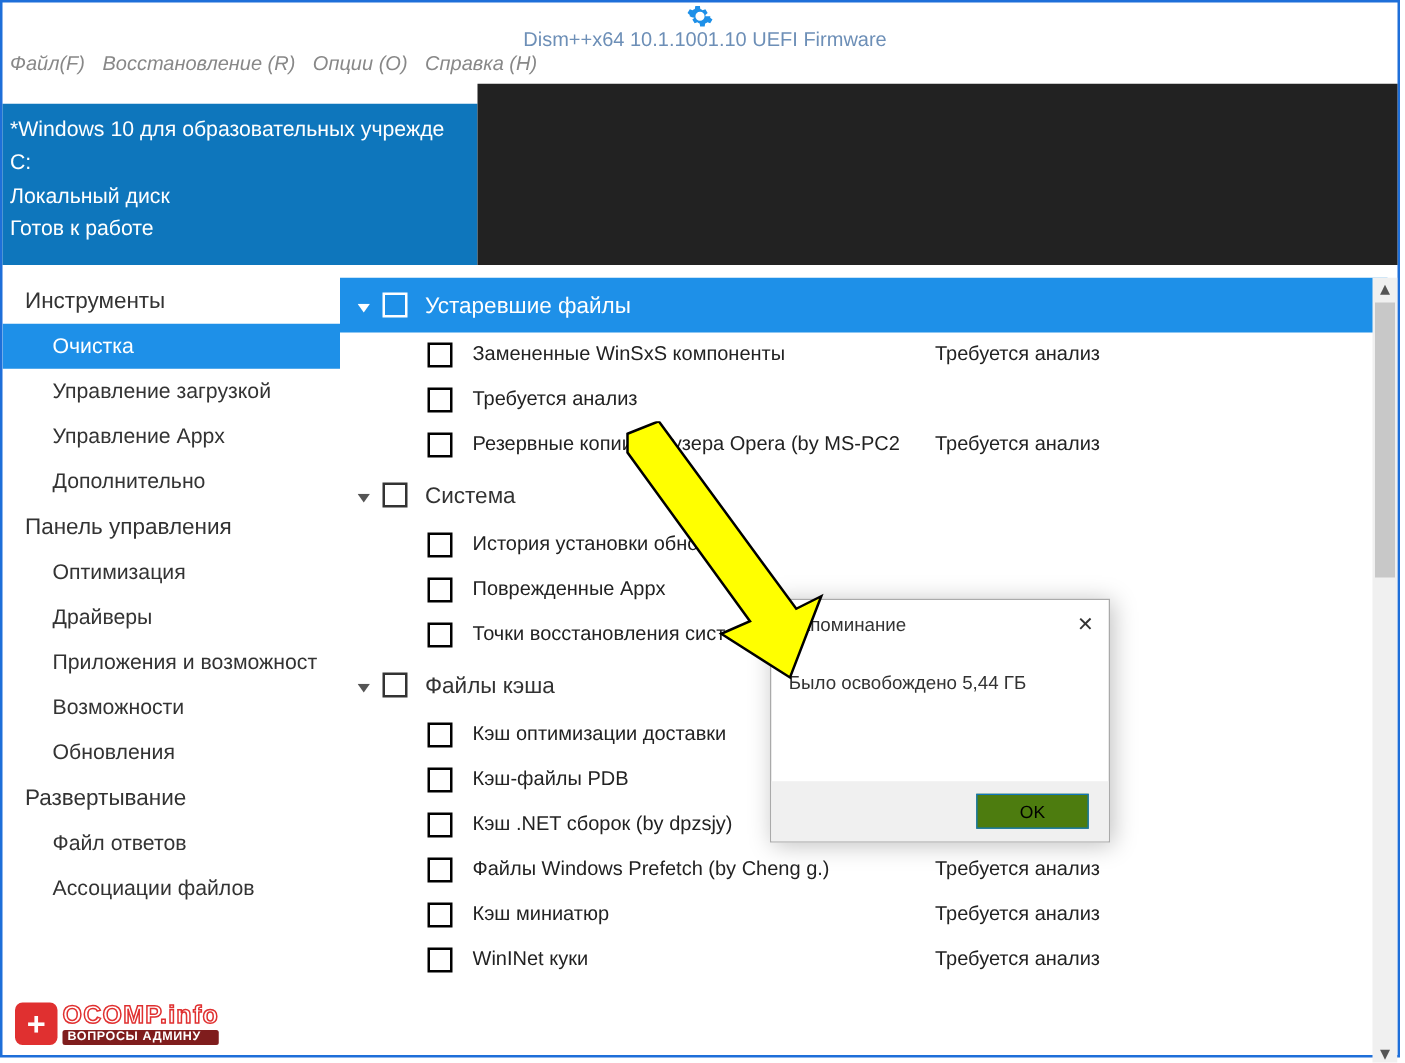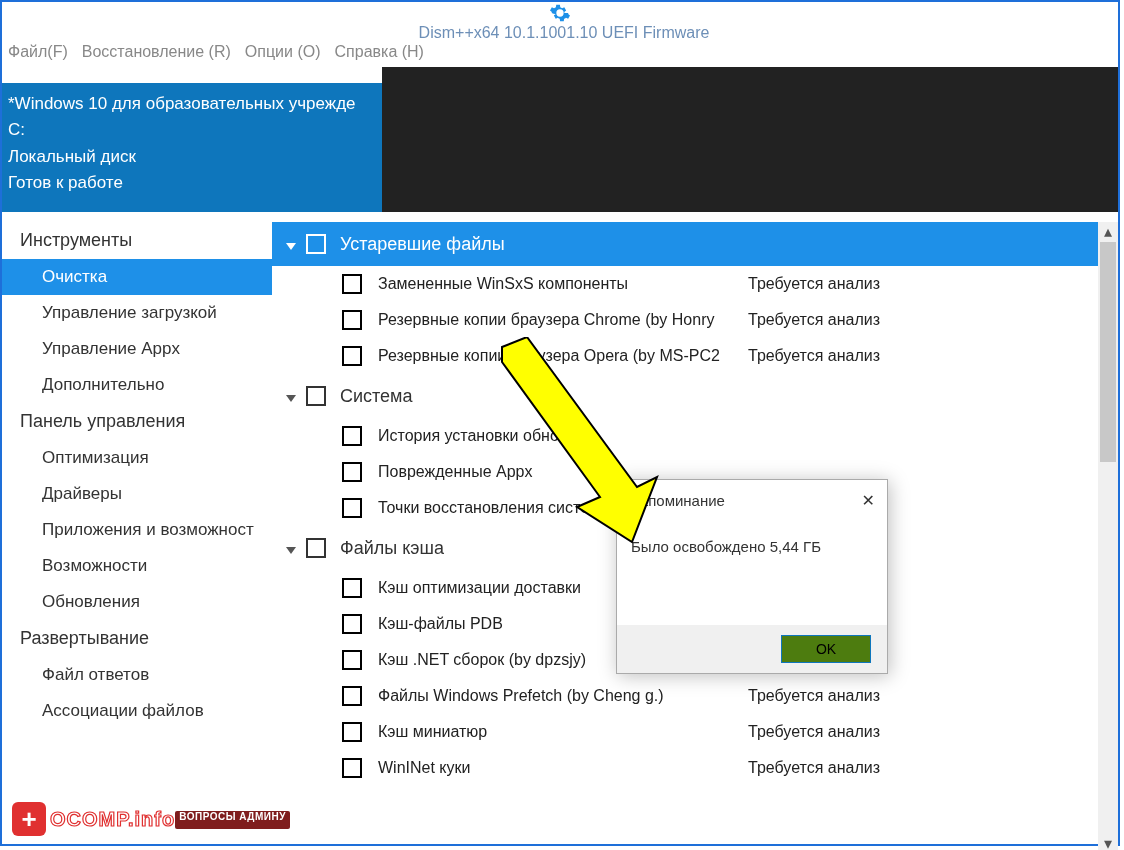--- a/index.html
+++ b/index.html
@@ -6,21 +6,21 @@
 body { width: 1124px; height: 850px; overflow: hidden; position: relative; }
 
 .window { border: 2px solid #1e6fd9; width: 1120px; height: 846px; background: #fff; position: relative; }
 
 
 .titlebar { height: 35px; display: flex; align-items: center; padding-left: 8px; color: #6d8fb7; font-size: 16px; flex-direction: column; }
 .gear-icon { width: 22px; height: 22px; margin-right: 8px; display: inline-flex; align-items: center; justify-content: center; }
 
 
 .menubar { height: 30px; display: flex; align-items: center; padding-left: 6px; gap: 14px; color: #888; font-size: 16px; }
-.menu-item { cursor: pointer; }
+.menu-item { cursor: pointer; font-style: italic; }
 
 
 .infoband { height: 145px; display: flex; }
 .infoband-left { width: 380px; background: #0e76bc; color: #fff; padding: 8px 6px; font-size: 17px; line-height: 1.55; overflow: hidden; white-space: nowrap; margin-top: 16px; }
 .infoband-right { flex: 1; background: #222; }
 
 
 .main { display: flex; height: calc(100% - 35px - 30px - 145px - 2px); margin-top: 10px; }
 .sidebar { width: 270px; border-right: none; overflow: hidden; }
 .sidebar-heading { padding: 8px 18px; font-size: 18px; color: #333; }
@@ -57,21 +57,21 @@
 .dialog-footer { position: absolute; bottom: 0; left: 0; right: 0; height: 48px; background: #f0f0f0; display: flex; align-items: center; justify-content: flex-end; padding-right: 16px; }
 .dialog-btn { width: 90px; height: 28px; border: 1.5px solid #0e76bc; background: #4d7c0f; font-size: 14px; cursor: pointer; }
 
 
 .big-arrow { position: absolute; left: 480px; top: 335px; pointer-events: none; }
 
 
 .watermark { position: absolute; left: 10px; bottom: 8px; }
 .wm-badge { display:flex; align-items:center; }
 .wm-plus { width:34px; height:34px; background:#e03030; border-radius:6px; color:#fff; display:flex; align-items:center; justify-content:center; font-size:26px; font-weight:bold; margin-right:4px; }
-.wm-text { display:flex; flex-direction:row; line-height:1; }
+.wm-text { display:flex; flex-direction:column; line-height:1; }
 .wm-top { font-size:20px; font-weight:800; color:#fff; -webkit-text-stroke:1.2px #e03030; letter-spacing:1px; }
 .wm-sub { font-size:10px; font-weight:700; color:#fff; background:#7f1d1d; padding:1px 4px; border-radius:2px; margin-top:2px; -webkit-text-stroke:0; letter-spacing:0.5px;}
 </style>
 </head>
 <body>
 
 <div class="window">
 
   <div class="titlebar">
     <span class="gear-icon">
@@ -126,21 +126,20 @@
             <span class="chk"></span>
             <span>Устаревшие файлы</span>
           </div>
           <div class="item-row">
             <span class="chk"></span>
             <span class="item-label">Замененные WinSxS компоненты</span>
             <span class="item-status">Требуется анализ</span>
           </div>
           <div class="item-row">
             <span class="chk"></span>
-            <span class="item-label">Резервные копии браузера Chrome (by Honry</span>
             <span class="item-status">Требуется анализ</span>
           </div>
           <div class="item-row">
             <span class="chk"></span>
             <span class="item-label">Резервные копии браузера Opera (by MS-PC2</span>
             <span class="item-status">Требуется анализ</span>
           </div>
           <div class="group-row">
             <span class="expander"><svg viewBox="0 0 10 10">
                 <polygon points="0,0 10,0 5,7" fill="#555"></polygon>

